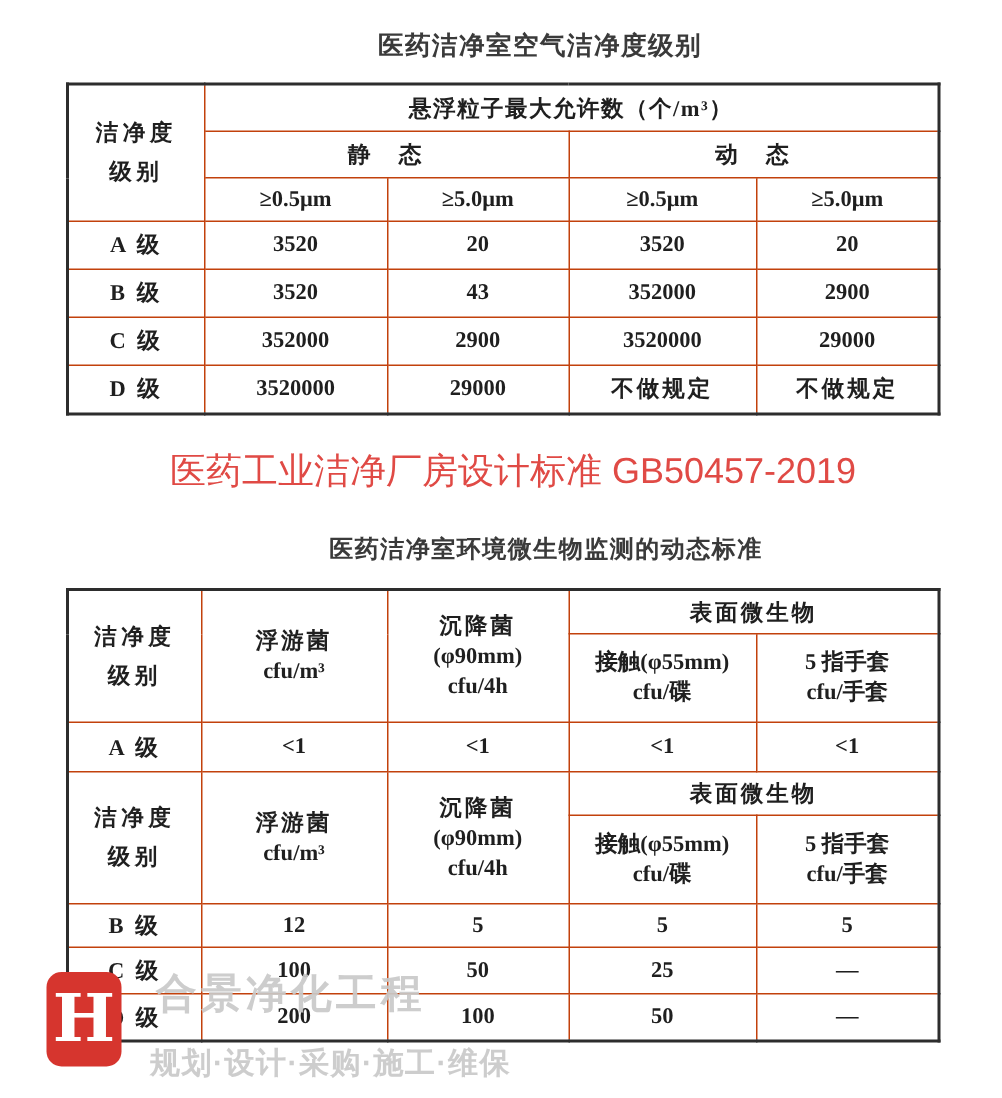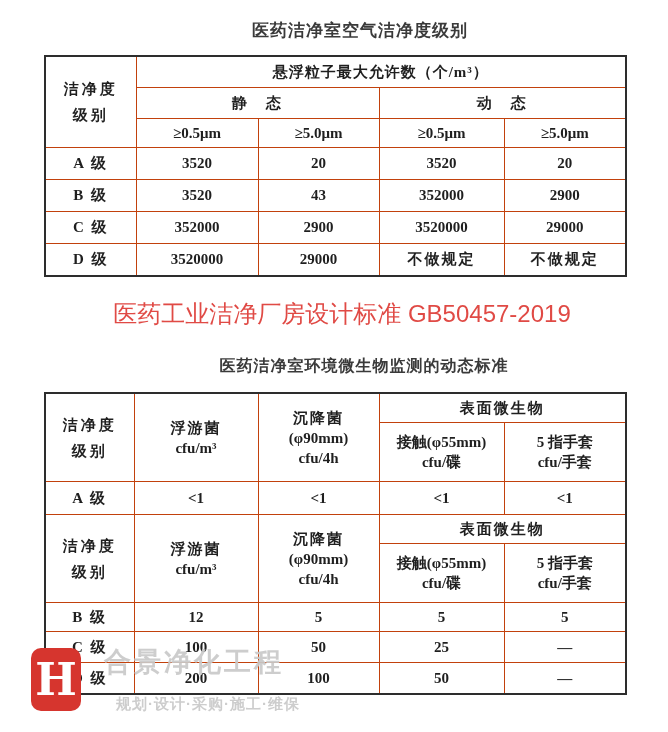--- a/index.html
+++ b/index.html
@@ -35,21 +35,21 @@
   .t2-a td{height:32px;}
   .t2-b td{height:28px;}
   .t2-c td{height:30px;}
   .t2-d td{height:30px;}
 
   
   .wm-line{position:absolute;z-index:5;font-weight:bold;white-space:nowrap;pointer-events:none;
            color:rgba(201,201,201,0.92);margin-left:16px;}
   #wm1{left:88px;top:644px;font-size:27px;letter-spacing:3px;}
   #wm2{left:100px;top:676px;font-size:15px;letter-spacing:2px;}
-  #wm3{left:100px;top:695px;font-size:15px;letter-spacing:1px;}
+  #wm3{left:84px;top:695px;font-size:20px;letter-spacing:1px;}
 
   #logo{position:absolute;left:31px;top:648px;width:50px;height:63px;background:#d6352e;
         border-radius:10px;z-index:6;display:flex;align-items:center;justify-content:center;}
   #logo .h-glyph{color:#ffffff;font-family:"DejaVu Serif",serif;font-weight:bold;font-size:44px;line-height:1;}
 </style>
 </head>
 <body>
 
 <div class="page">
 

